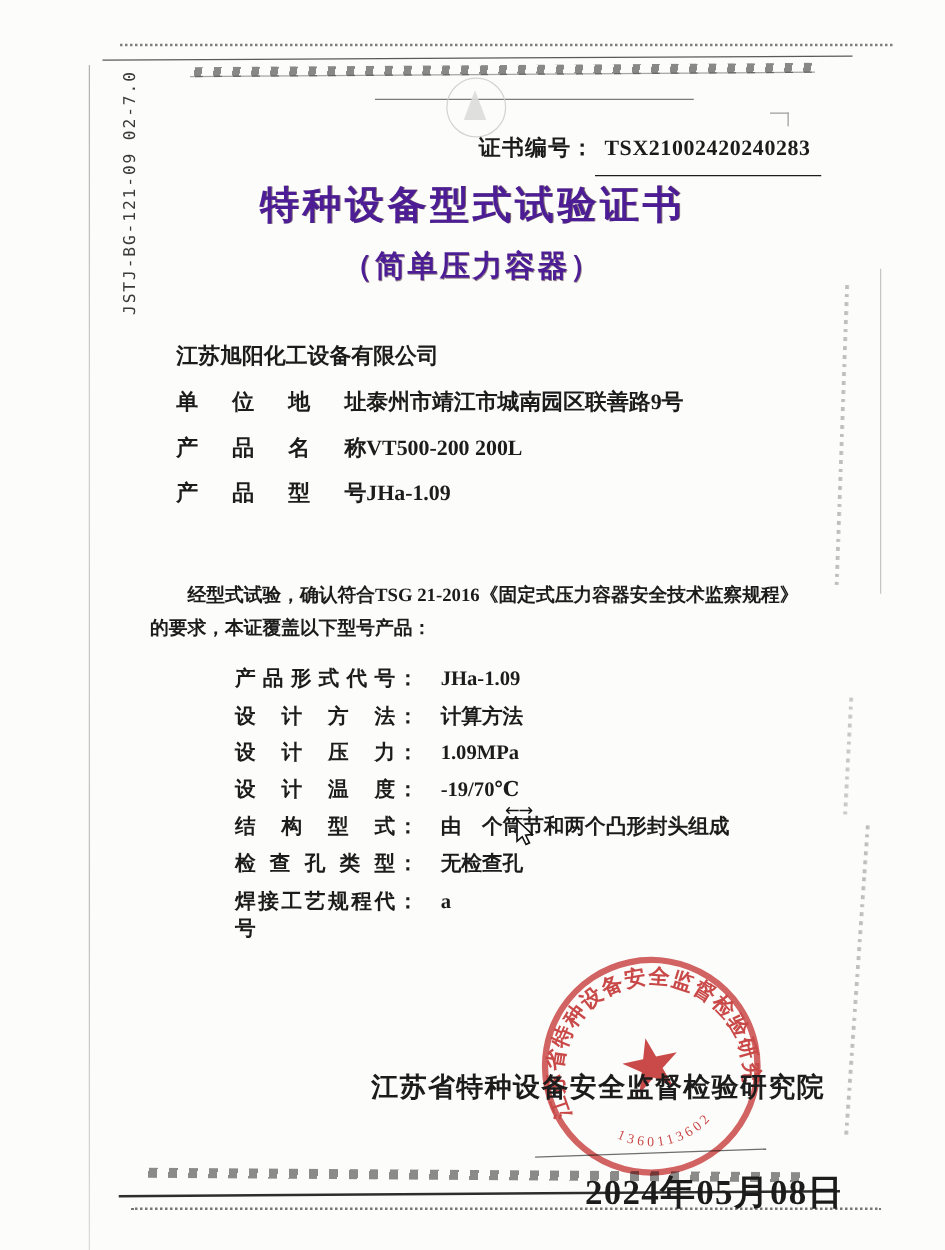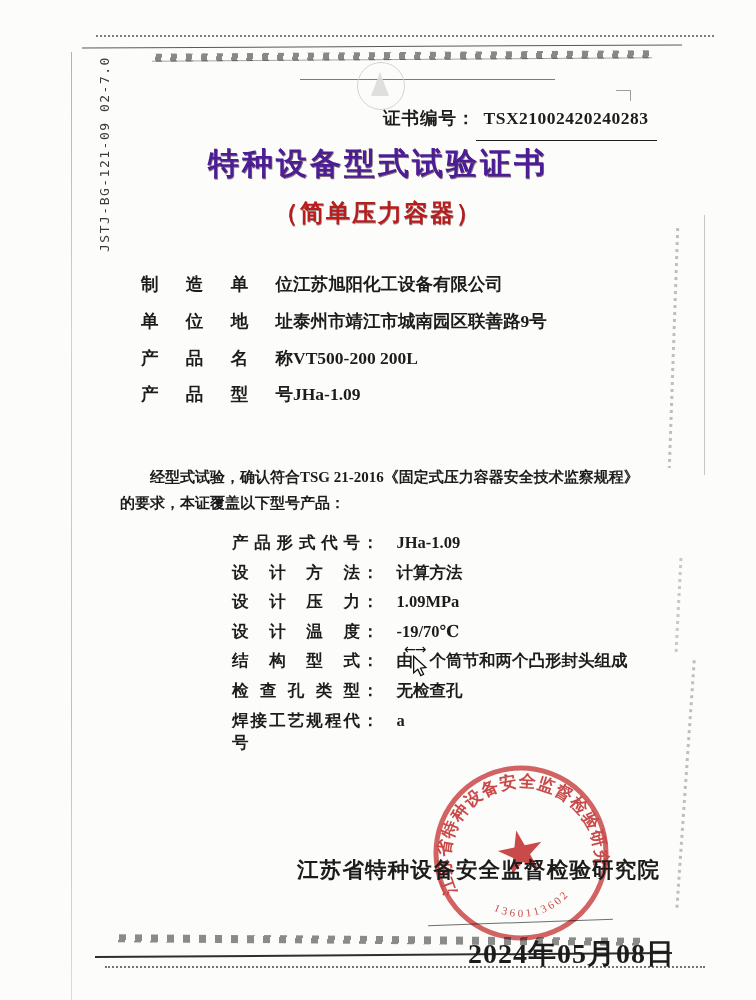--- a/index.html
+++ b/index.html
@@ -43,36 +43,36 @@
     font-family:"DejaVu Sans Mono",monospace; font-size:13px; letter-spacing:1.5px; color:#3a3a3a; white-space:nowrap; }
 
   
   .cert-row { top:106px; left:383px; font-size:17.5px; font-weight:600; }
   .cert-label { letter-spacing:1px; }
   .cert-no { display:inline-block; min-width:162px; border-bottom:1.6px solid #1e1e1e; padding:0 8px 11px; letter-spacing:.5px; }
   .title { top:143px; left:0; width:100%; text-align:center; margin:0;
     font-size:31px; font-weight:bold; color:#4c1d95; letter-spacing:3px;
     text-shadow:.7px .7px 0 rgba(35,0,5,.55); }
   .subtitle { top:197px; left:0; width:100%; text-align:center;
-    font-size:24px; font-weight:bold; color:#b91c1c; letter-spacing:2px;
+    font-size:24px; font-weight:bold; color:#4c1d95; letter-spacing:2px;
     text-shadow:.5px .5px 0 rgba(35,0,5,.45); }
 
   
   .fields { top:272px; left:141px; width:497px; }
   .frow { display:flex; align-items:baseline; height:36.8px; }
   .flabel { width:152px; flex:none; font-size:17.5px; font-weight:bold;
     text-align:justify; text-align-last:justify; }
   .fvalue { flex:1; text-align:left; font-size:17.5px; font-weight:600; }
 
   
   .statement { top:465px; left:120px; width:524px; margin:0;
     font-size:15px; line-height:1.72; text-indent:2em; font-weight:600; }
 
   
-  .specs { top:532px; left:188px;margin-left:44px; }
+  .specs { top:532px; left:188px; }
   .srow { display:flex; align-items:baseline; height:29.6px; font-size:16.5px; font-weight:600; }
   .slabel { width:128px; flex:none; text-align:justify; text-align-last:justify; }
   .scolon { margin:0 2px; }
   .svalue { margin-left:16px; white-space:pre; }
 
   
   .cursor { top:643px; left:404px; z-index:6; }
   .cursor-move { display:block; font-family:"DejaVu Sans",sans-serif; font-size:14px; color:#111; letter-spacing:-1px; line-height:12px; }
   .cursor svg { display:block; margin-left:8px; }
 
@@ -107,21 +107,20 @@
 
   <div class="abs cert-row">
     <span class="cert-label">证书编号：</span><span class="cert-no">TSX21002420240283</span>
   </div>
 
   <h1 class="abs title">特种设备型式试验证书</h1>
   <div class="abs subtitle">（简单压力容器）</div>
 
   <div class="abs fields">
     <div class="frow">
-      <span class="flabel">制造单位</span>
       <span class="fvalue">江苏旭阳化工设备有限公司</span>
     </div>
     <div class="frow">
       <span class="flabel">单位地址</span>
       <span class="fvalue">泰州市靖江市城南园区联善路9号</span>
     </div>
     <div class="frow">
       <span class="flabel">产品名称</span>
       <span class="fvalue">VT500-200 200L</span>
     </div>

